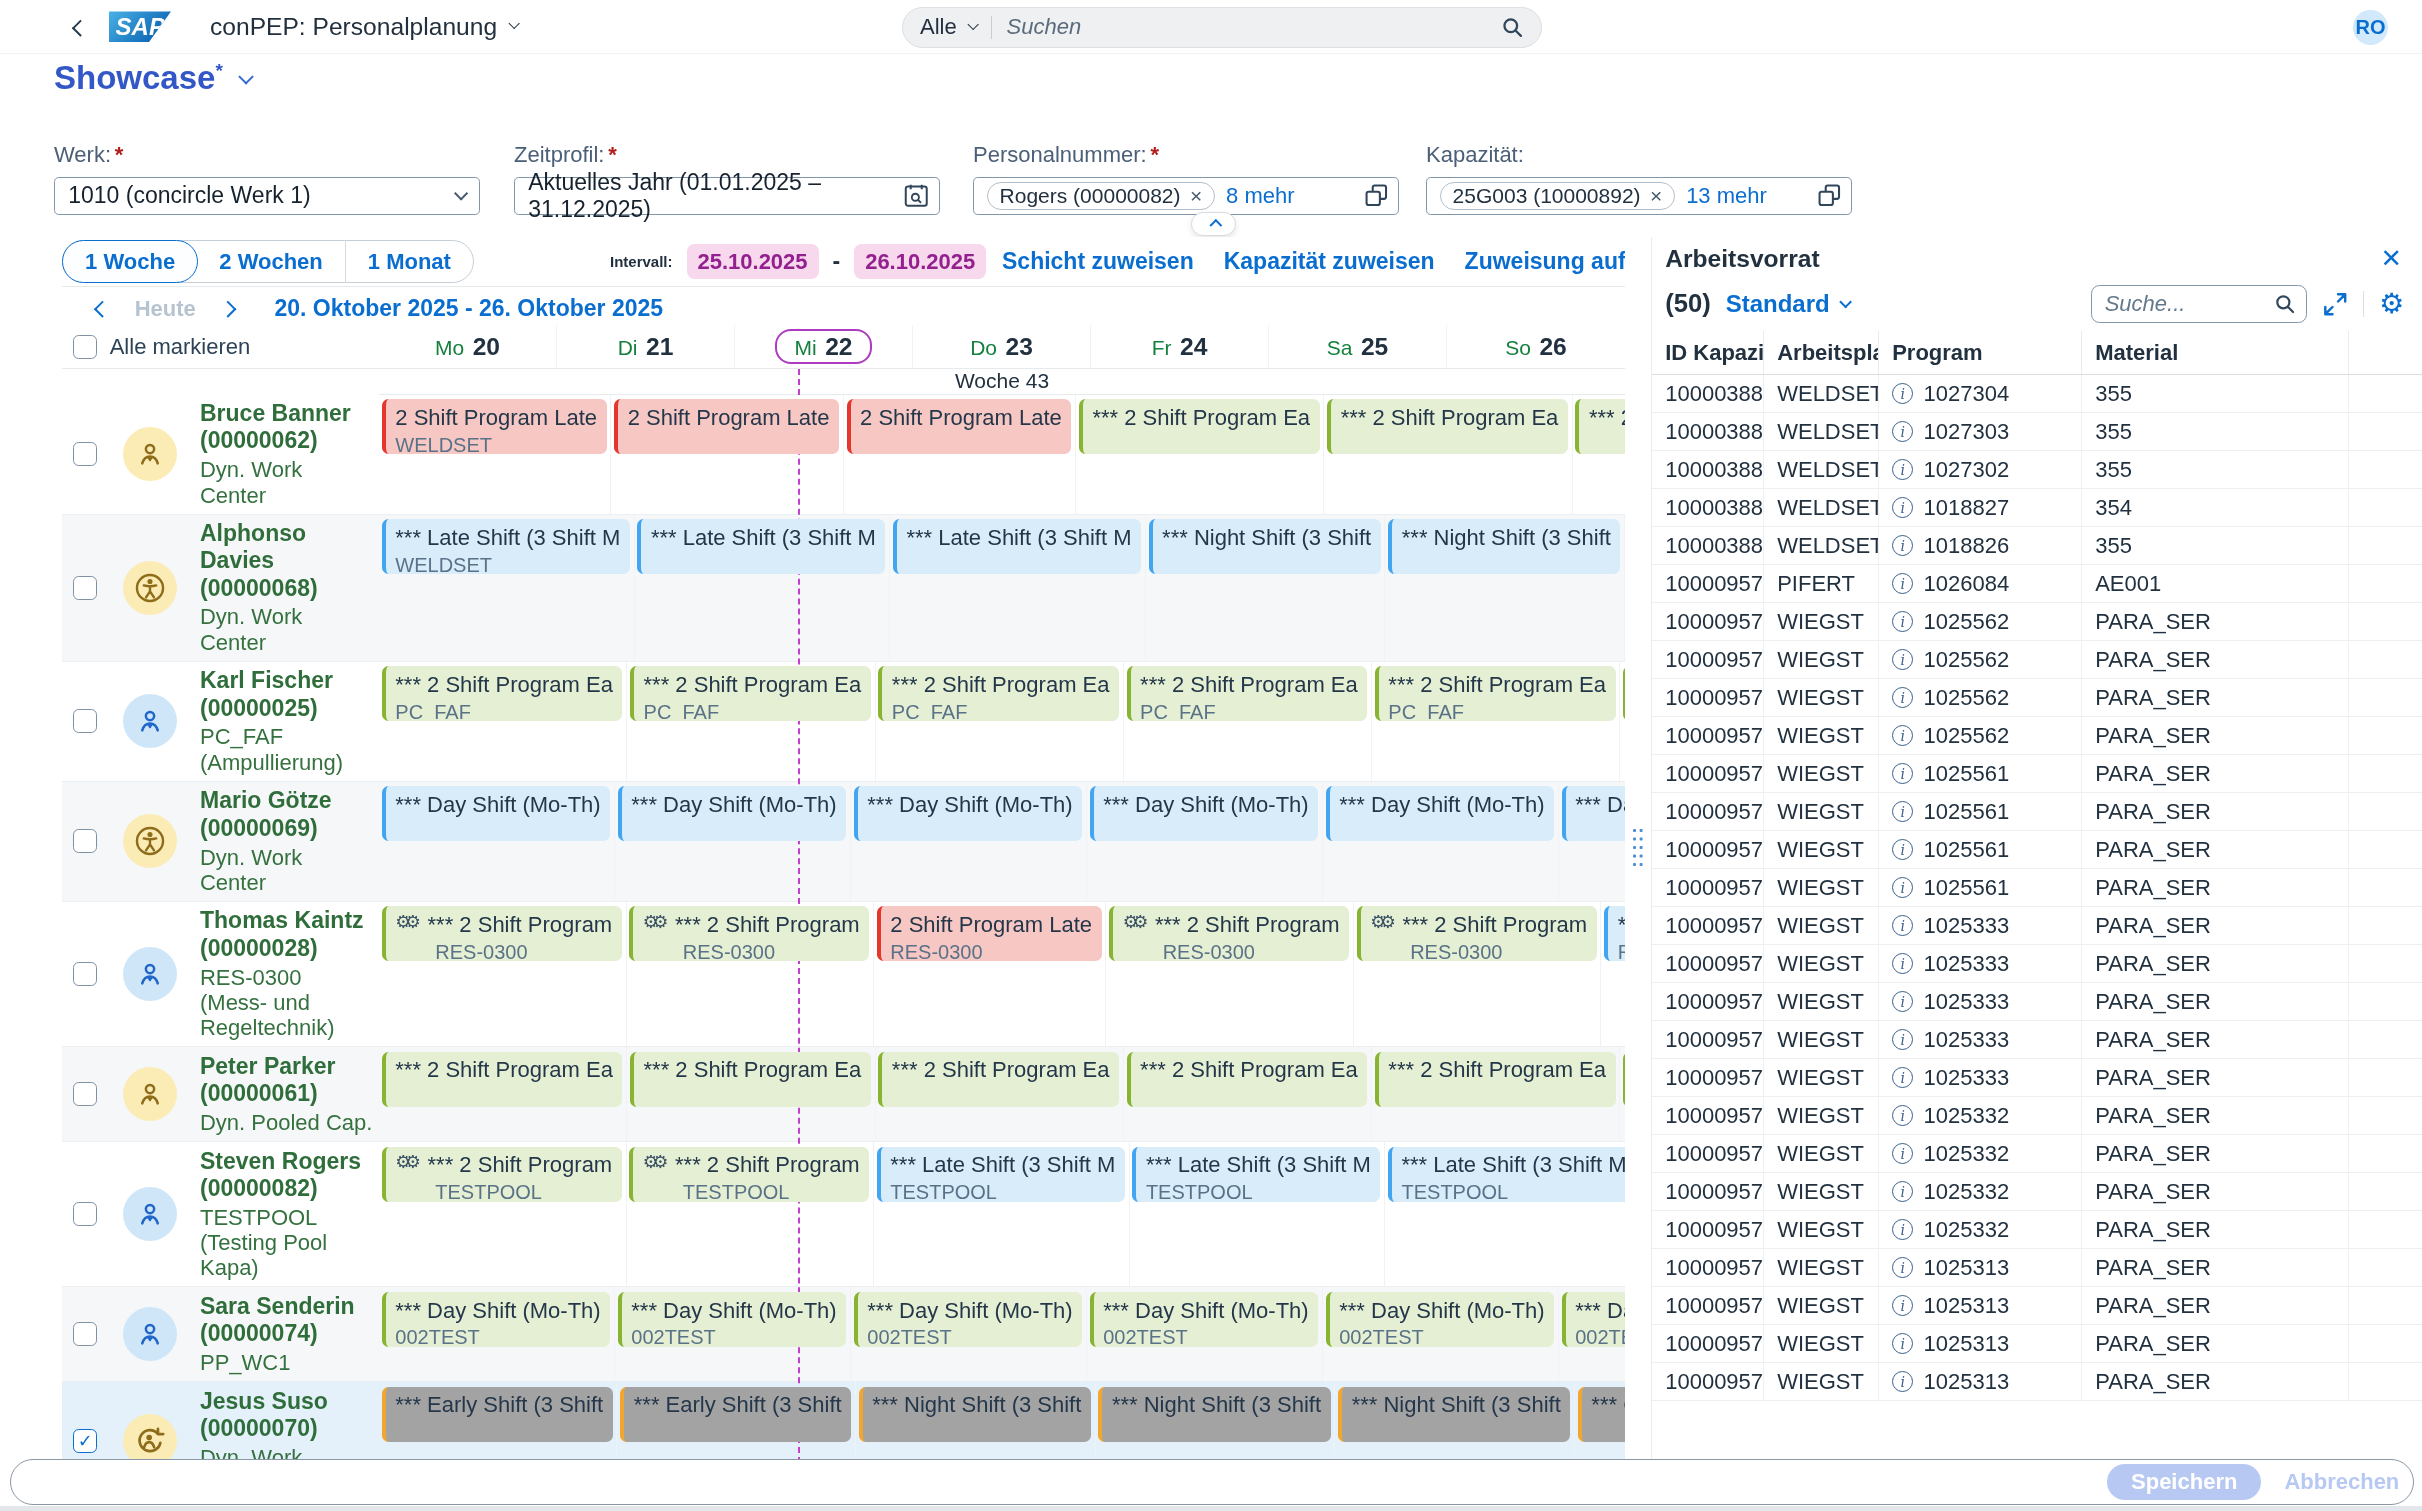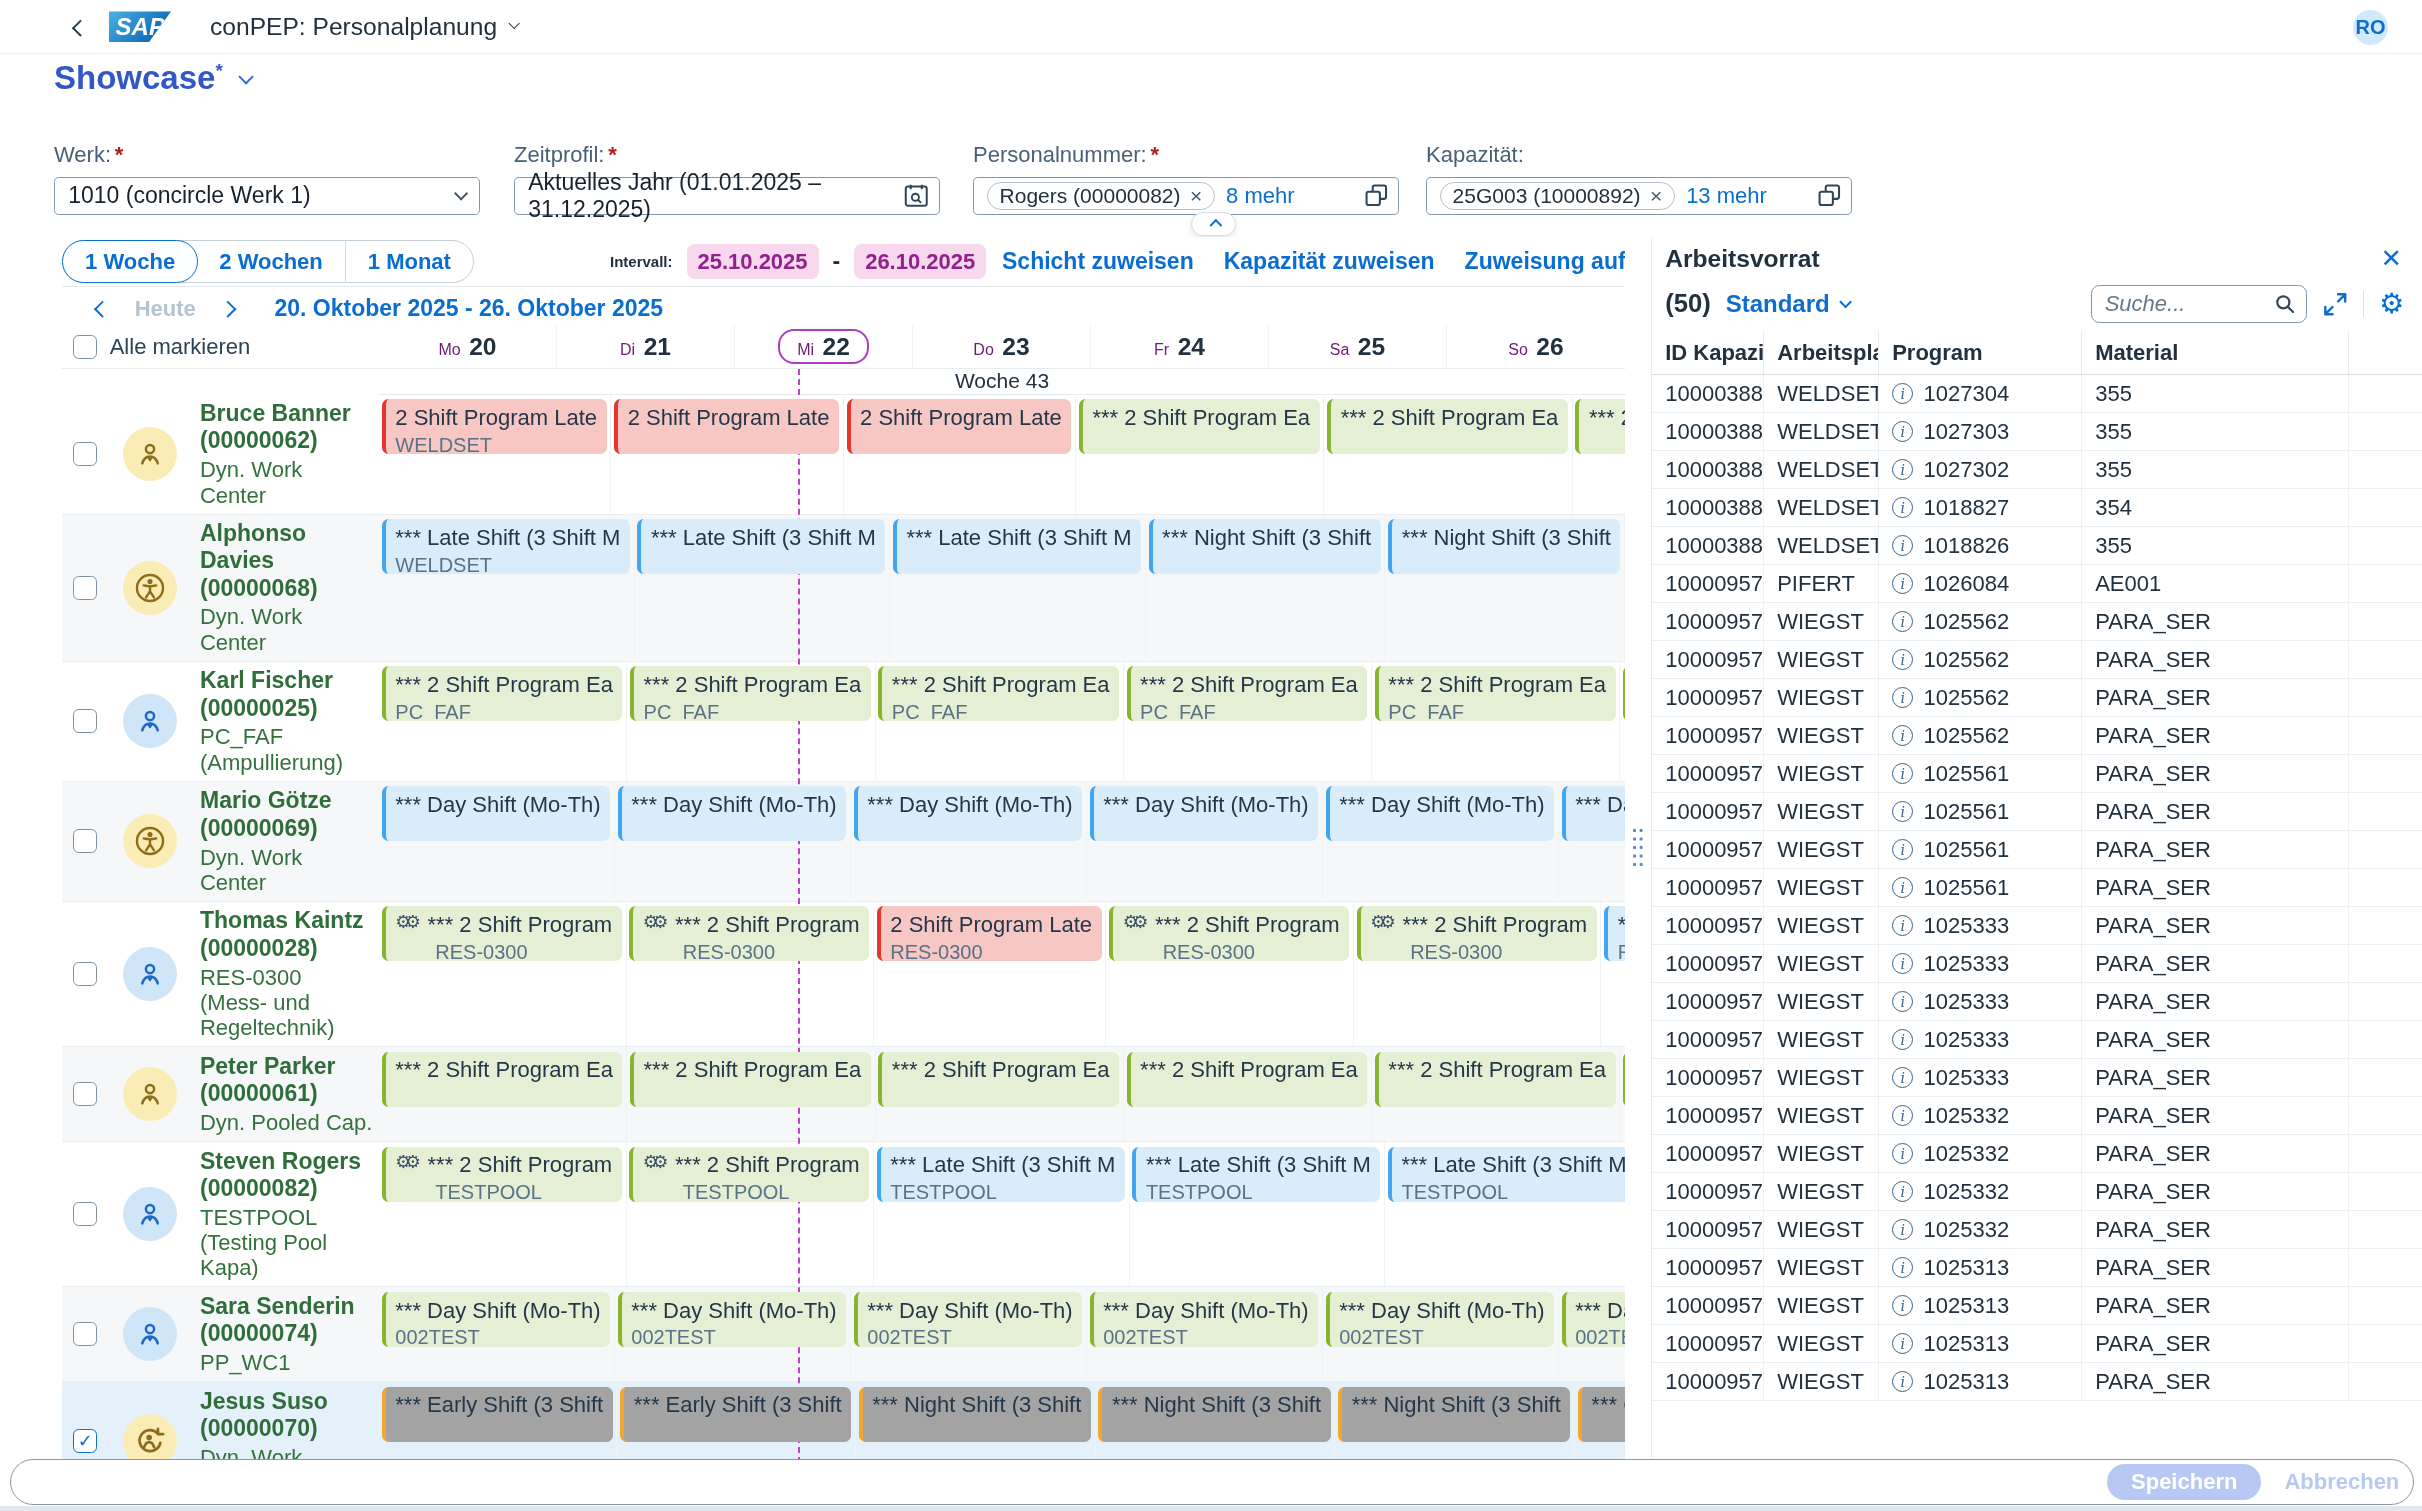--- a/index.html
+++ b/index.html
@@ -79,21 +79,21 @@
   .dn-chv:first-child{margin-left:28px}
   .heute{font-size:22px;font-weight:bold;color:#b6c3d0;margin:0 21px}
   .range{font-size:23px;font-weight:bold;color:#0a6ed1;margin-left:34px}
 
   .dayhead{display:grid;grid-template-columns:317px repeat(7,1fr);height:44px;align-items:center;border-bottom:0.9px solid #e8ebee}
   .select-all{display:flex;align-items:center;gap:12.3px;padding-left:11.4px;font-size:22px;color:#2c4256}
   .day-col{display:flex;align-items:center;justify-content:center;border-right:0.9px solid #f0f3f5;height:100%}
   .day-col:last-child{border-right:none}
   .day-pill{display:flex;align-items:baseline;gap:8.5px;padding:1.9px 17px;border-radius:16px;border:2.8px solid transparent}
   .day-pill.sel{border-color:#ae3cc2}
-  .day-abbr{font-size:16px;color:#701a75}
+  .day-abbr{font-size:21px;color:#15803d}
   .day-num{font-size:24.6px;font-weight:bold;color:#22313f}
 
   .grid-body{position:relative}
   .week-row{display:grid;grid-template-columns:317px 1fr;height:25.6px}
   .wk-cols{border-bottom:0.9px solid #e8ebee;display:flex;justify-content:center;font-size:21px;color:#22313f}
   .today-line{position:absolute;top:0;bottom:0;left:736px;width:0;border-left:2.8px dashed #c43fd0;z-index:1}
 
   .cal-row{display:grid;grid-template-columns:317px repeat(7,1fr);border-bottom:0.9px solid #eceff2;min-height:79px}
   .cal-row.zebra{background:#f6f7f8}
   .cal-row.selected{background:#e4f1fb;border-bottom:2.8px solid #2f6fd3}
@@ -167,20 +167,34 @@
 <div id="app">
 
   <div class="shell">
     <span class="back"><span class="chv chv-l big"></span></span>
     <div class="logo">
         <span>SAP</span>
       </div>
     <div class="app-title">
       <span>conPEP: Personalplanung</span>
       <span class="chv chv-d"></span>
+    </div>
+    <div class="shell-search">
+      <span class="scope">
+        <span>Alle</span>
+        <span class="chv chv-d"></span>
+      </span>
+      <span class="ssep"></span>
+      <input type="text" placeholder="Suchen" style="">
+      <span class="mag">
+        <svg viewBox="0 0 20 20" width="23" height="23">
+            <circle cx="8.5" cy="8.5" r="5.5" fill="none" stroke="currentColor" stroke-width="2"></circle>
+            <path d="M12.8 12.8l4.5 4.5" stroke="currentColor" stroke-width="2" stroke-linecap="round"></path>
+          </svg>
+      </span>
     </div>
     <div class="avatar-shell">
         <span>RO</span>
       </div>
   </div>
 
   <div class="variant">
     <span class="variant-title"><span>Showcase</span><sup>*</sup></span>
     <span class="chv chv-d"></span>
   </div>

